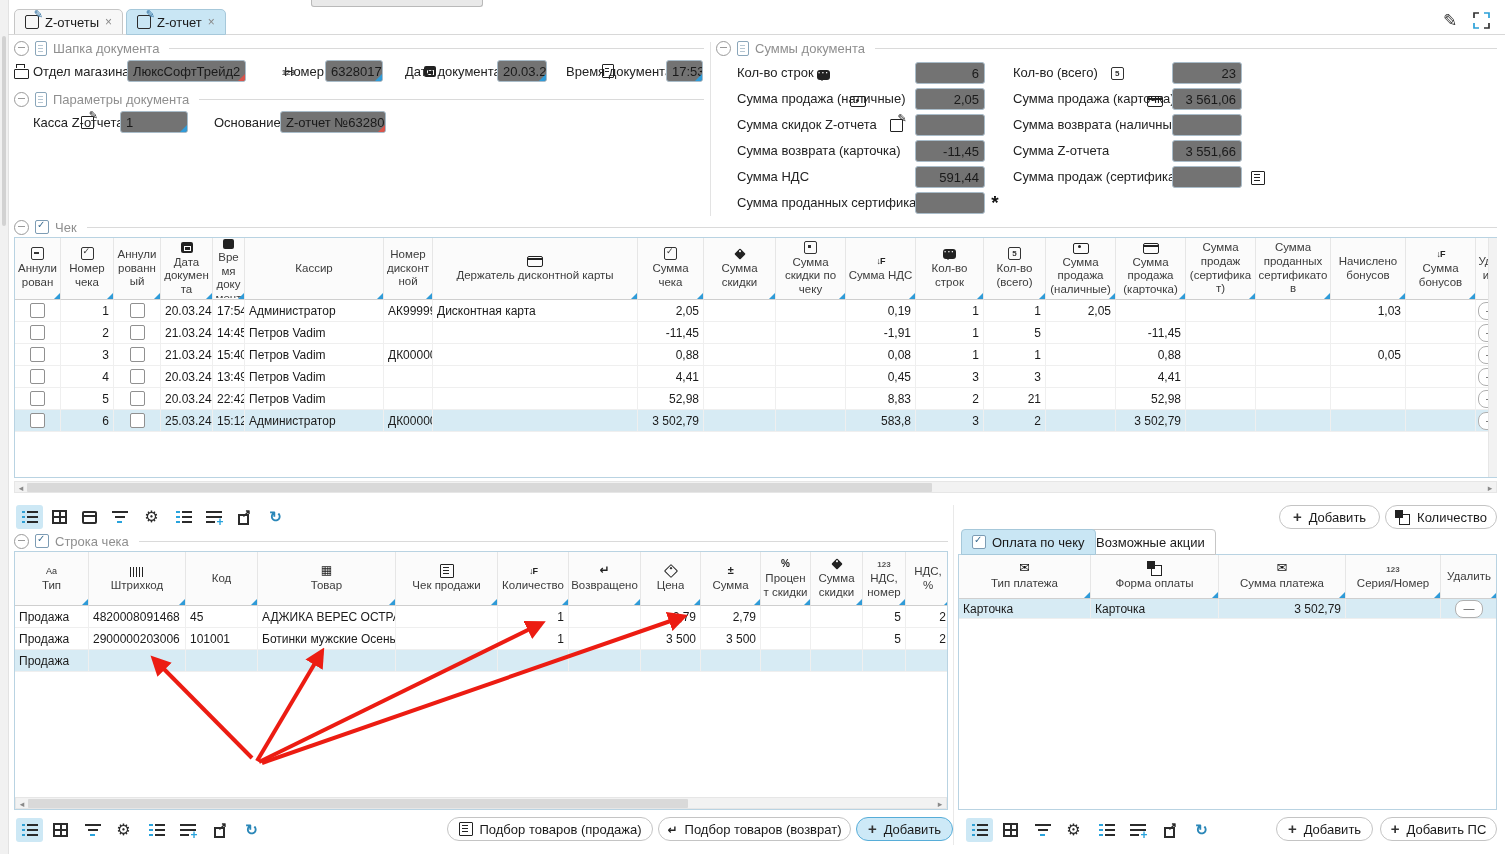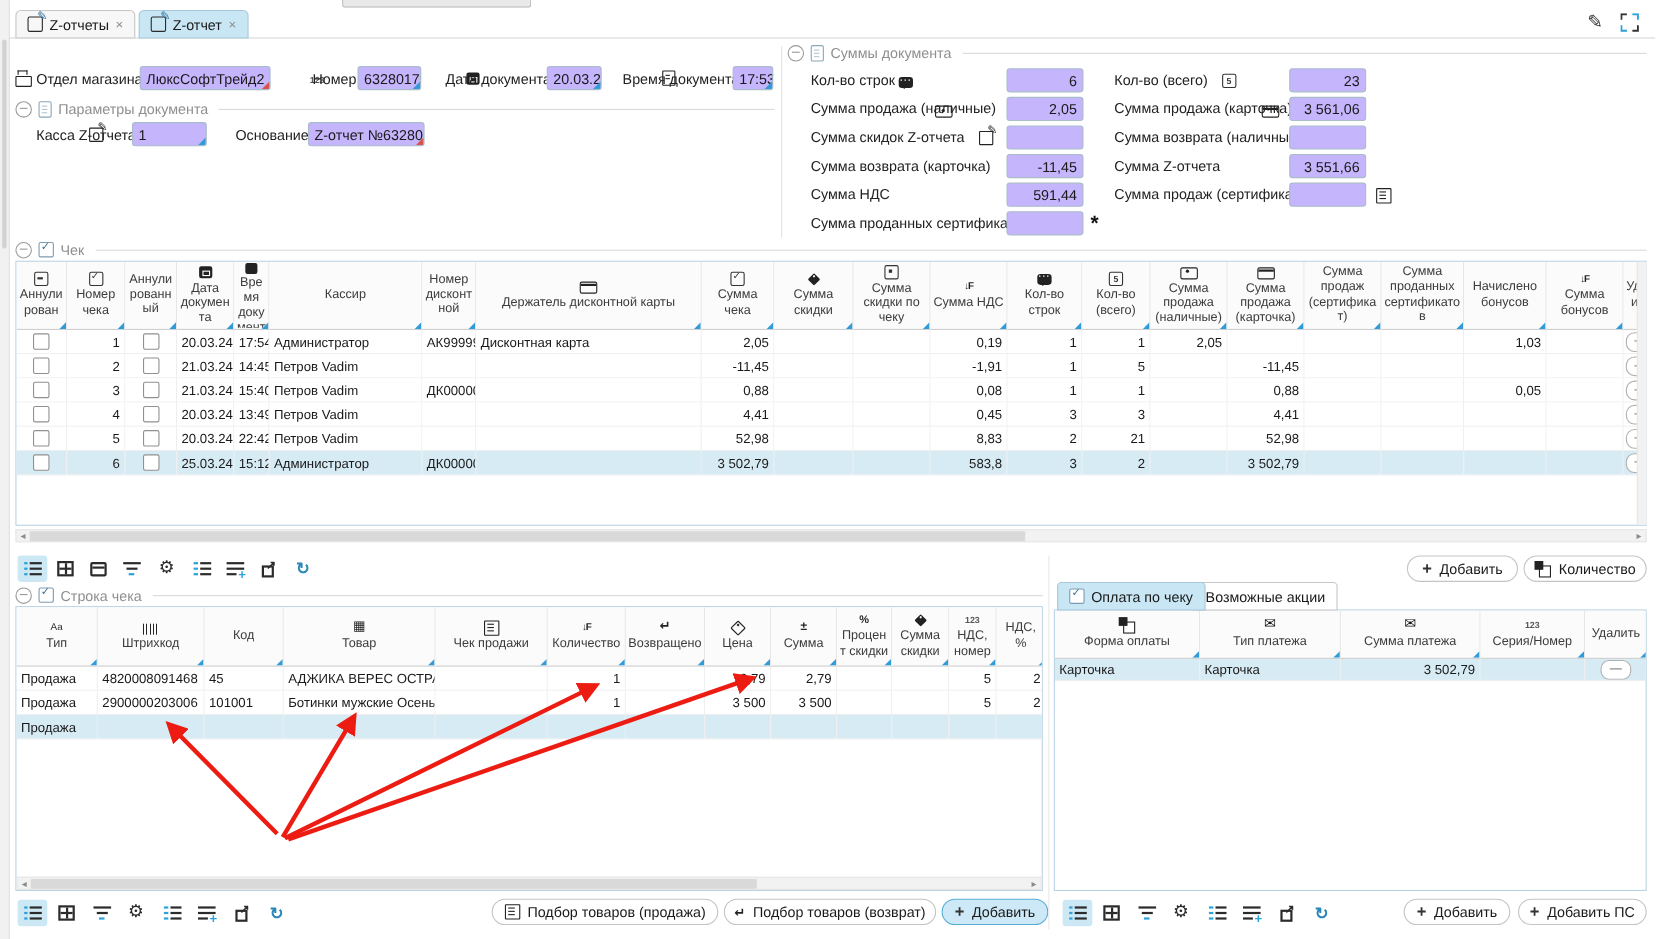--- a/index.html
+++ b/index.html
@@ -26,21 +26,21 @@
   .sect .ln{flex:1;height:1px;background:#dadada;margin-left:4px}
   .s-min{width:13px;height:13px;border:1px solid #9a9a9a;border-radius:50%;position:relative;flex:none}
   .s-min::after{content:"";position:absolute;left:3px;right:3px;top:5.5px;height:1px;background:#9a9a9a}
   .s-doc{width:10px;height:13px;border:1px solid #8aa6ba;border-radius:2px;flex:none;
          background:linear-gradient(#b5c6d2 0 0) 2px 3px/5px 1px no-repeat,linear-gradient(#b5c6d2 0 0) 2px 6px/5px 1px no-repeat,linear-gradient(#b5c6d2 0 0) 2px 9px/5px 1px no-repeat}
   .s-chk{width:12px;height:12px;border:1px solid #7d9cb4;border-radius:2px;position:relative;background:#fff;flex:none}
   .s-chk::after{content:"✓";position:absolute;left:1px;top:-2px;font-size:10px;color:#3d6e91}
 
   
   .flbl{font-size:13px;color:#222;white-space:nowrap}
-  .inp{height:22px;box-sizing:border-box;border:1px solid #a9bcc9;border-radius:3px;background:#c4b5fd;
+  .inp{height:22px;box-sizing:border-box;border:1px solid #a9bcc9;border-radius:3px;background:#737373;
        font-size:13px;padding:2px 5px;display:flex;align-items:center;overflow:hidden;white-space:nowrap}
   .inp.r{justify-content:flex-end}
   .crn{position:absolute;right:0;bottom:0;width:0;height:0;border-left:7px solid transparent;border-bottom:7px solid #2f9bd8}
   .crn.red{border-bottom-color:#d9534a}
   .vdiv{width:1px;background:#e3e3e3}
 
   
   .pic{display:inline-block;position:relative;flex:none;vertical-align:middle}
   .p-shop{width:13px;height:8px;border:1.5px solid #222;border-radius:1px;margin-top:5px}
   .p-shop::before{content:"";position:absolute;left:1px;top:-6px;width:7px;height:3px;border:1.5px solid #222;border-bottom:none}
@@ -179,20 +179,26 @@
   <div class="abs" style="left:1473px;top:12px">
     <svg width="17" height="17" viewBox="0 0 17 17">
       <path d="M1 6V1h5" fill="none" stroke="#333" stroke-width="1.7"></path>
       <path d="M11 1h5v5" fill="none" stroke="#2ba0d8" stroke-width="1.7"></path>
       <path d="M16 11v5h-5" fill="none" stroke="#333" stroke-width="1.7"></path>
       <path d="M6 16H1v-5" fill="none" stroke="#2ba0d8" stroke-width="1.7"></path>
     </svg>
   </div>
 
   
+  <div class="abs sect" style="left:14px;top:40px;width:690px">
+    <i class="s-min"></i>
+    <i class="s-doc"></i>
+    <span>Шапка документа</span>
+    <i class="ln"></i>
+  </div>
 
   <i class="abs pic p-shop" style="left:14px;top:63px"></i>
   <span class="abs flbl" style="left:33px;top:64px">Отдел магазина</span>
   <div class="abs inp" style="left:127px;top:60px;width:119px">
     <span>ЛюксСофтТрейд2</span>
       <i class="crn red"></i>
   </div>
   <i class="abs pic p-123" style="left:263px;top:62px"></i>
   <span class="abs flbl" style="left:284px;top:64px">Номер</span>
   <div class="abs inp" style="left:325px;top:60px;width:58px">
@@ -849,30 +855,30 @@
     <span>Оплата по чеку</span>
   </div>
   <div class="abs tab" style="left:1085px;top:529px;height:26px;background:#fff;border-radius:4px 4px 0 0">
     <span>Возможные акции</span>
   </div>
 
   <div class="abs tbl payT" style="left:958px;top:554px;width:539px;height:256px">
     <div class="grid" style="width:539px;grid-template-columns:132px 128px 127px 95px 57px">
       <div class="th">
           <span class="hic">
+            <i class="pic p-env"></i>
+          </span>
+          <span class="hlbl">Тип платежа</span>
+          <i class="sort"></i>
+        </div>
+      <div class="th">
+          <span class="hic">
             <i class="pic p-copy"></i>
           </span>
           <span class="hlbl">Форма оплаты</span>
-          <i class="sort"></i>
-        </div>
-      <div class="th">
-          <span class="hic">
-            <i class="pic p-env"></i>
-          </span>
-          <span class="hlbl">Тип платежа</span>
           <i class="sort"></i>
         </div>
       <div class="th">
           <span class="hic">
             <i class="pic p-env"></i>
           </span>
           <span class="hlbl">Сумма платежа</span>
           <i class="sort"></i>
         </div>
       <div class="th">

